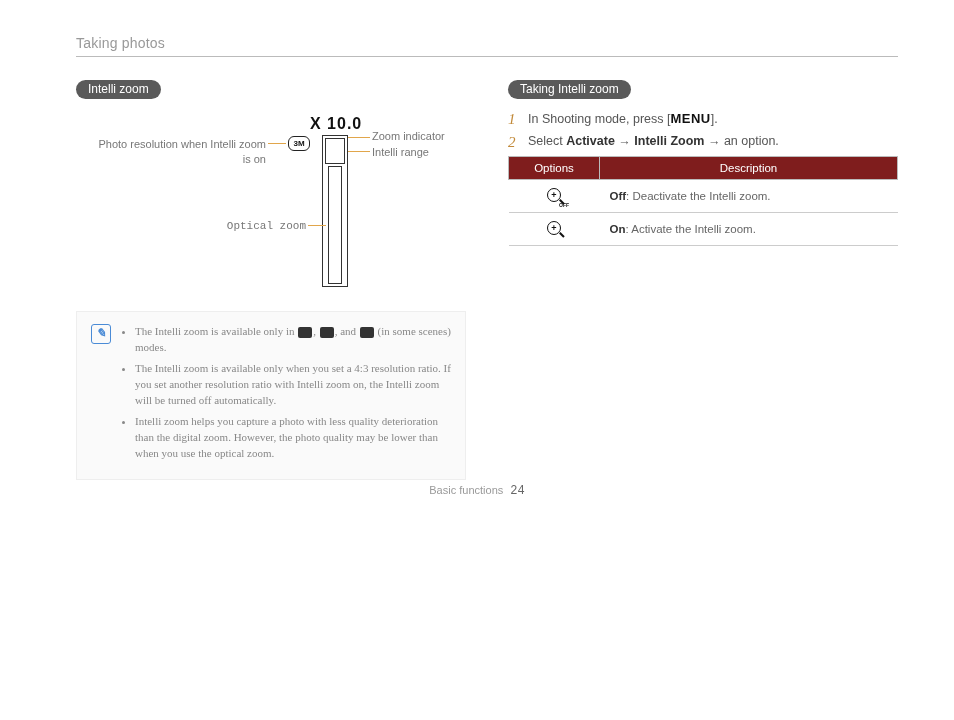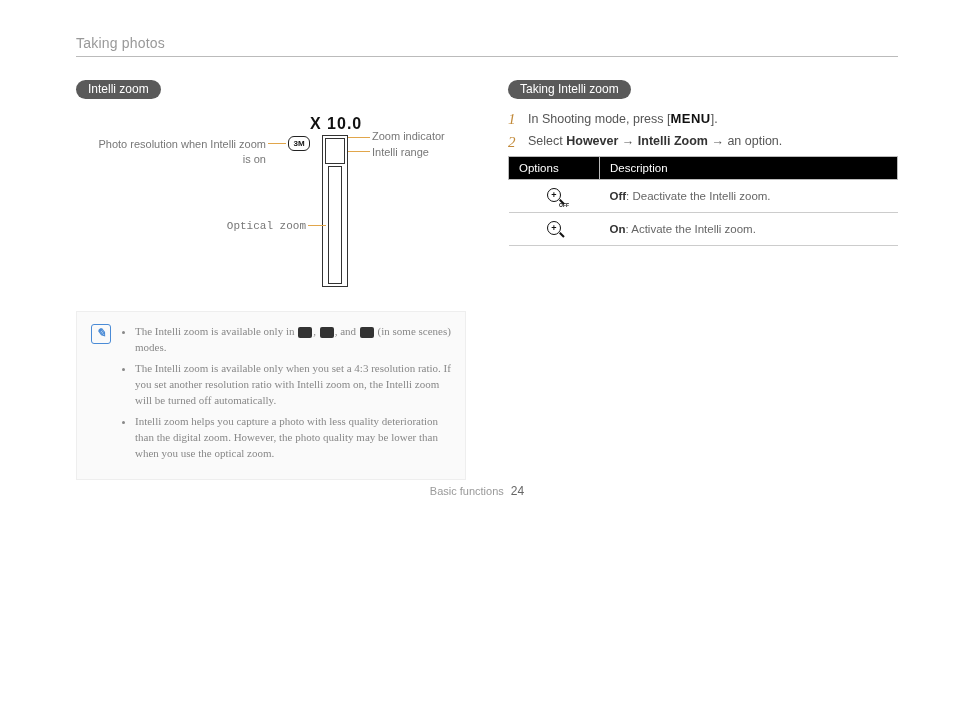--- a/index.html
+++ b/index.html
@@ -20,29 +20,29 @@
   .callout{position:absolute;font-size:11px;color:#777;line-height:1.35;}
   .line{position:absolute;background:#e1a64b;height:1px;}
   .notebox{background:#fafafa;border:1px solid #eee;display:flex;padding:12px 14px;gap:10px;font-size:11px;color:#888;line-height:1.45;margin-top:6px;}
   .note-icon{width:18px;height:18px;border:1.5px solid #4a8bd6;border-radius:3px;color:#4a8bd6;display:flex;align-items:center;justify-content:center;font-style:italic;font-weight:bold;font-size:12px;flex:none;}
   .notebox ul{margin:0;padding-left:14px;font-family:Liberation Serif, serif;}
   .notebox li{margin-bottom:5px;}
   .step{display:flex;gap:8px;font-size:12.5px;color:#555;margin:6px 0;}
   .step-num{color:#c28a3a;font-style:italic;font-family:Georgia,serif;font-size:15px;line-height:1.1;min-width:12px;}
   .menu{font-weight:bold;color:#111;font-size:13px;letter-spacing:.5px;}
   table.opts{width:100%;border-collapse:collapse;font-size:11.5px;margin-top:4px;}
-  table.opts th{background:#000000;color:#fff;font-weight:400;text-align:left;padding:5px 10px;border:1px solid #bbb;}
+  table.opts th{background:#7f1d1d;color:#fff;font-weight:400;text-align:center;padding:5px 10px;border:1px solid #bbb;}
   table.opts td{padding:8px 10px;border-bottom:1px solid #ccc;color:#666;}
   .opt-icon{display:inline-block;width:18px;text-align:center;color:#111;font-weight:bold;position:relative;}
   .mag{display:inline-block;width:12px;height:12px;border:1.6px solid #111;border-radius:50%;position:relative;}
   .mag:after{content:"";position:absolute;width:6px;height:1.6px;background:#111;right:-5px;bottom:-2px;transform:rotate(45deg);}
   .mag .plus{position:absolute;inset:0;display:flex;align-items:center;justify-content:center;font-size:9px;color:#111;line-height:1;}
   .off-sub{position:absolute;font-size:5px;right:-6px;bottom:-4px;color:#111;font-weight:bold;}
   .footer{position:absolute;bottom:14px;left:0;right:0;text-align:center;font-size:11px;color:#999;}
-  .footer .pg{color:#666;font-size:12px;margin-left:4px;}
+  .footer .pg{color:#666;font-size:12px;margin-left:4px;font-family:Liberation Mono, monospace;}
   .mode-ico{display:inline-block;width:14px;height:11px;background:#333;border-radius:2px;vertical-align:middle;margin:0 1px;}
 </style>
 </head>
 <body>
 
 <div class="page">
   <div class="header">
     <span class="header-title">Taking photos</span>
   </div>
 
@@ -93,21 +93,21 @@
       <div class="step">
         <div class="step-num">1</div>
         <div>
           <span>In Shooting mode, press [</span><span class="menu">MENU</span><span>].</span>
         </div>
       </div>
 
       <div class="step">
         <div class="step-num">2</div>
         <div>
-          <span>Select </span><b style="color:#333">However</b><span> → </span><b style="color:#333">Intelli Zoom</b><span> → </span><span>an option.</span>
+          <span>Select </span><b style="color:#333">Activate</b><span> → </span><b style="color:#333">Intelli Zoom</b><span> → </span><span>an option.</span>
         </div>
       </div>
 
       <table class="opts">
         <tbody>
             <tr>
           <th style="width:70px">Options</th>
           <th>Description</th>
         </tr>
         <tr>

